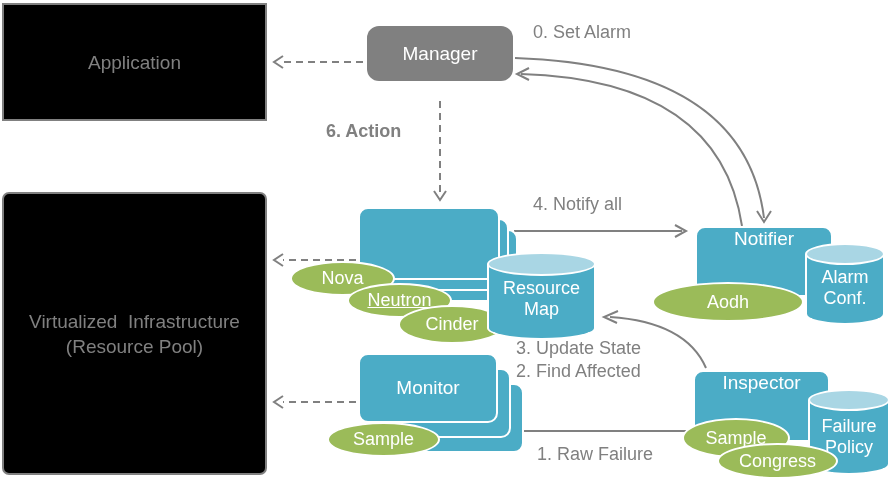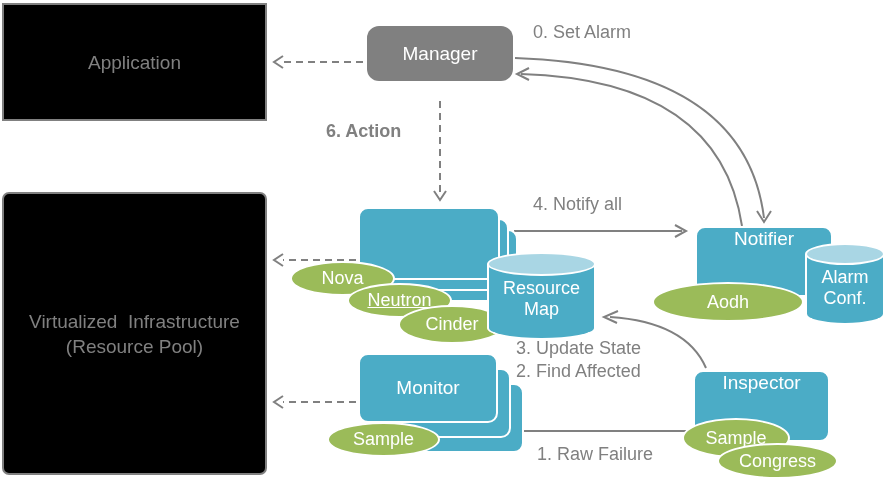--- a/index.html
+++ b/index.html
@@ -176,20 +176,28 @@
 
   <div class="cyl" style="left:805px; top:243px; width:80px; height:82px;">
     <div class="cyl-top" style="height:22px;"></div>
     <div class="cyl-body" style="top:11px; height:71px; border-radius:0 0 50% 50% / 0 0 11px 11px;"></div>
     <div class="cyl-label" style="top:24px;">
       <div>Alarm</div>
       <div>Conf.</div>
     </div>
   </div>
 
+  <div class="cyl" style="left:808px; top:389px; width:82px; height:86px;">
+    <div class="cyl-top" style="height:22px;"></div>
+    <div class="cyl-body" style="top:11px; height:75px; border-radius:0 0 50% 50% / 0 0 11px 11px;"></div>
+    <div class="cyl-label" style="top:27px;">
+      <div>Failure</div>
+      <div>Policy</div>
+    </div>
+  </div>
 
   <div class="steplabel" style="left:533px; top:22px;">0. Set Alarm</div>
   <div class="steplabel" style="left:326px; top:121px;font-weight:bold;">6. Action</div>
   <div class="steplabel" style="left:533px; top:194px;">4. Notify all</div>
   <div class="steplabel" style="left:516px; top:338px;">3. Update State</div>
   <div class="steplabel" style="left:516px; top:361px;">2. Find Affected</div>
   <div class="steplabel" style="left:537px; top:444px;">1. Raw Failure</div>
 
 </div>
 

